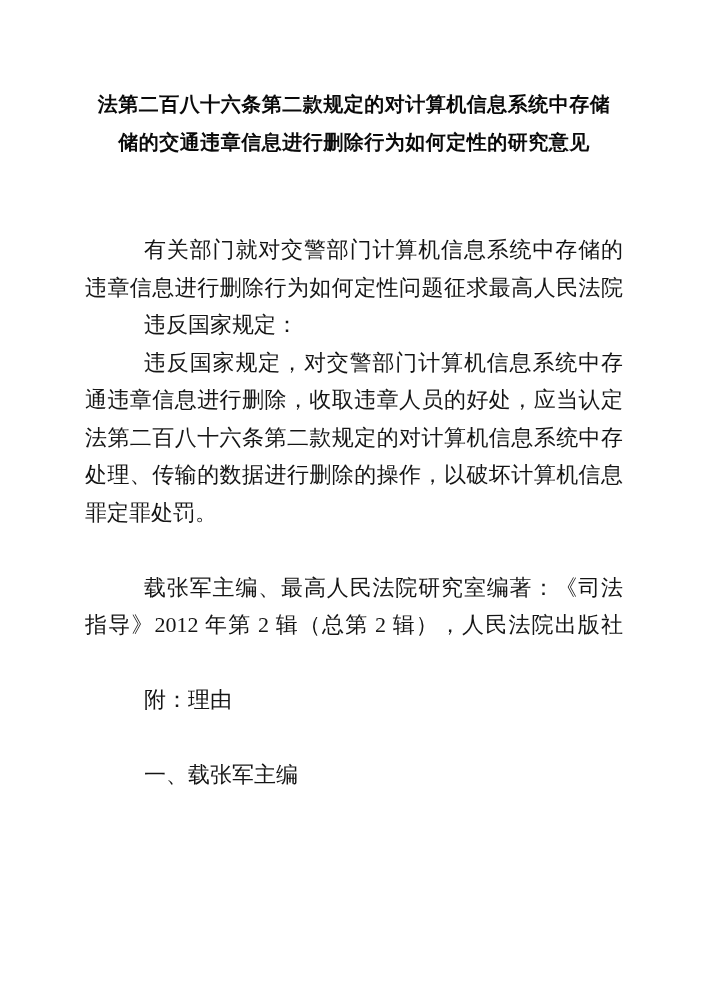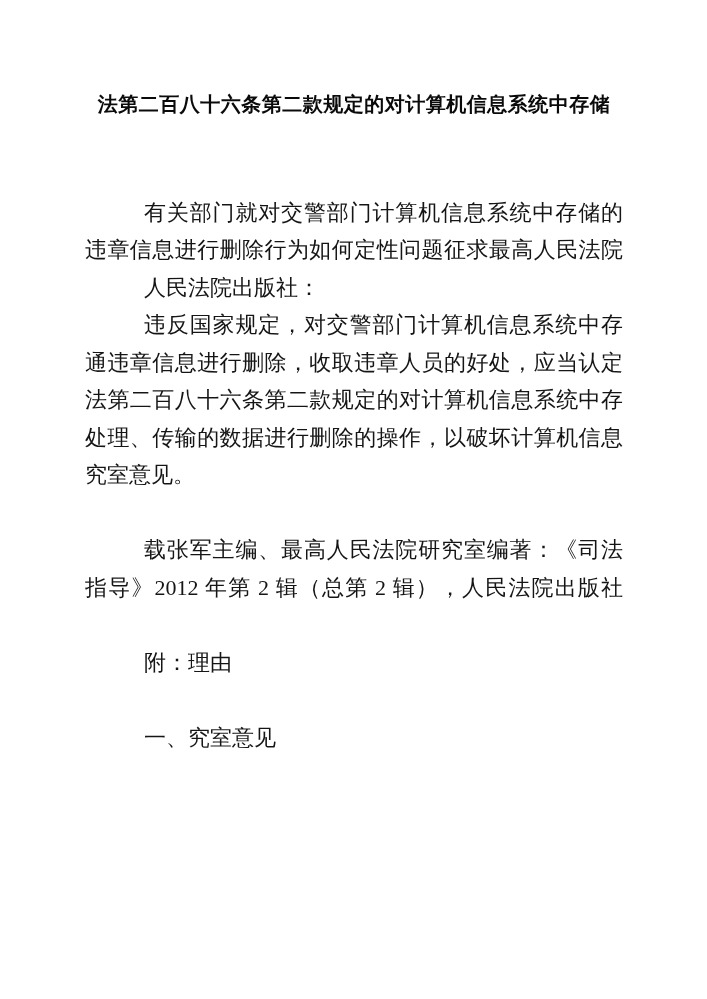--- a/index.html
+++ b/index.html
@@ -56,45 +56,46 @@
     padding-left: 59px;
   }
 </style>
 </head>
 <body>
 
 <div class="page">
 
   <div class="doc-title">
     <div class="line">法第二百八十六条第二款规定的对计算机信息系统中存储</div>
+    <div class="line">储的交通违章信息进行删除行为如何定性的研究意见</div>
   </div>
 
   <div class="para">
     <div class="line fill first">有关部门就对交警部门计算机信息系统中存储的交通</div>
     <div class="line fill">违章信息进行删除行为如何定性问题征求最高人民法院研</div>
   </div>
 
   <div class="para">
-    <div class="line first">人民法院出版社：</div>
+    <div class="line first">违反国家规定：</div>
   </div>
 
   <div class="para">
     <div class="line fill first">违反国家规定，对交警部门计算机信息系统中存储的交</div>
     <div class="line fill">通违章信息进行删除，收取违章人员的好处，应当认定为刑</div>
     <div class="line fill">法第二百八十六条第二款规定的对计算机信息系统中存储、</div>
     <div class="line fill">处理、传输的数据进行删除的操作，以破坏计算机信息系统</div>
-    <div class="line">究室意见。</div>
+    <div class="line">罪定罪处罚。</div>
   </div>
 
   <div class="para gap-before">
     <div class="line fill first">载张军主编、最高人民法院研究室编著：《司法研究与</div>
     <div class="line fill">指导》2012 年第 2 辑（总第 2 辑），人民法院出版社 2012</div>
   </div>
 
   <div class="para gap-before">
     <div class="line first">附：理由</div>
   </div>
 
   <div class="para gap-before">
-    <div class="line first">一、究室意见</div>
+    <div class="line first">一、载张军主编</div>
   </div>
 
 </div>
 
 </body></html>

